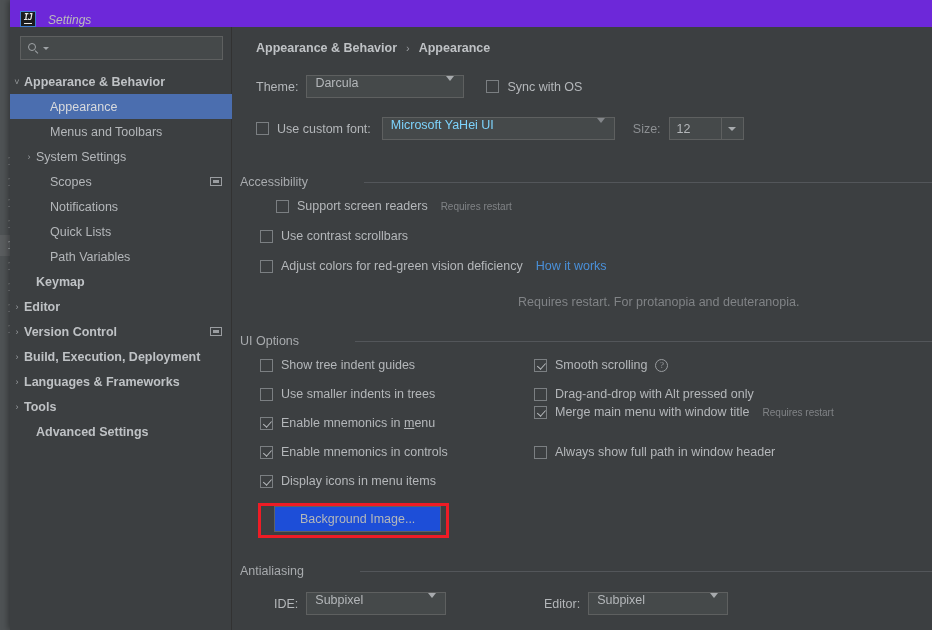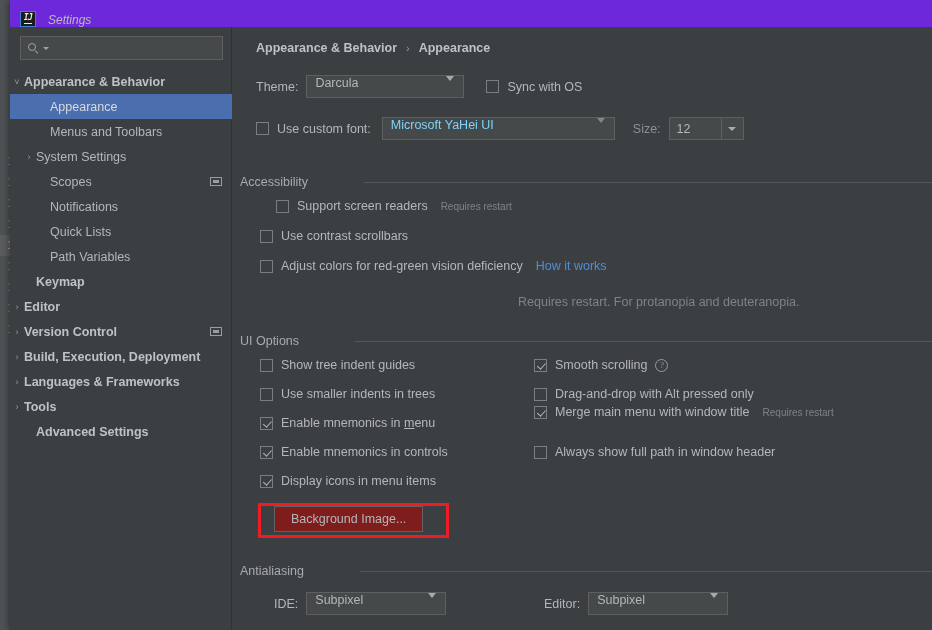--- a/index.html
+++ b/index.html
@@ -299,25 +299,25 @@
     font-size: 9px;
     color: #9a9da0;
     line-height: 1;
     font-family: "Liberation Serif", serif;
   }
 
   
   .pbutton {
     position: absolute;
     height: 26px;
-    background: #7f1d1d;
+    background: #1d4ed8;
     border: 1px solid #5e6264;
     box-sizing: border-box;
     display: flex; align-items: center; justify-content: center;
-    padding: 0 16px;
+    padding: 0 25px;
     font-size: 12.5px;
     color: #b4b7ba;
     white-space: nowrap;
     cursor: default;
   }
 
   
   .annot {
     position: absolute;
     border: 3px solid #ee1c25;

